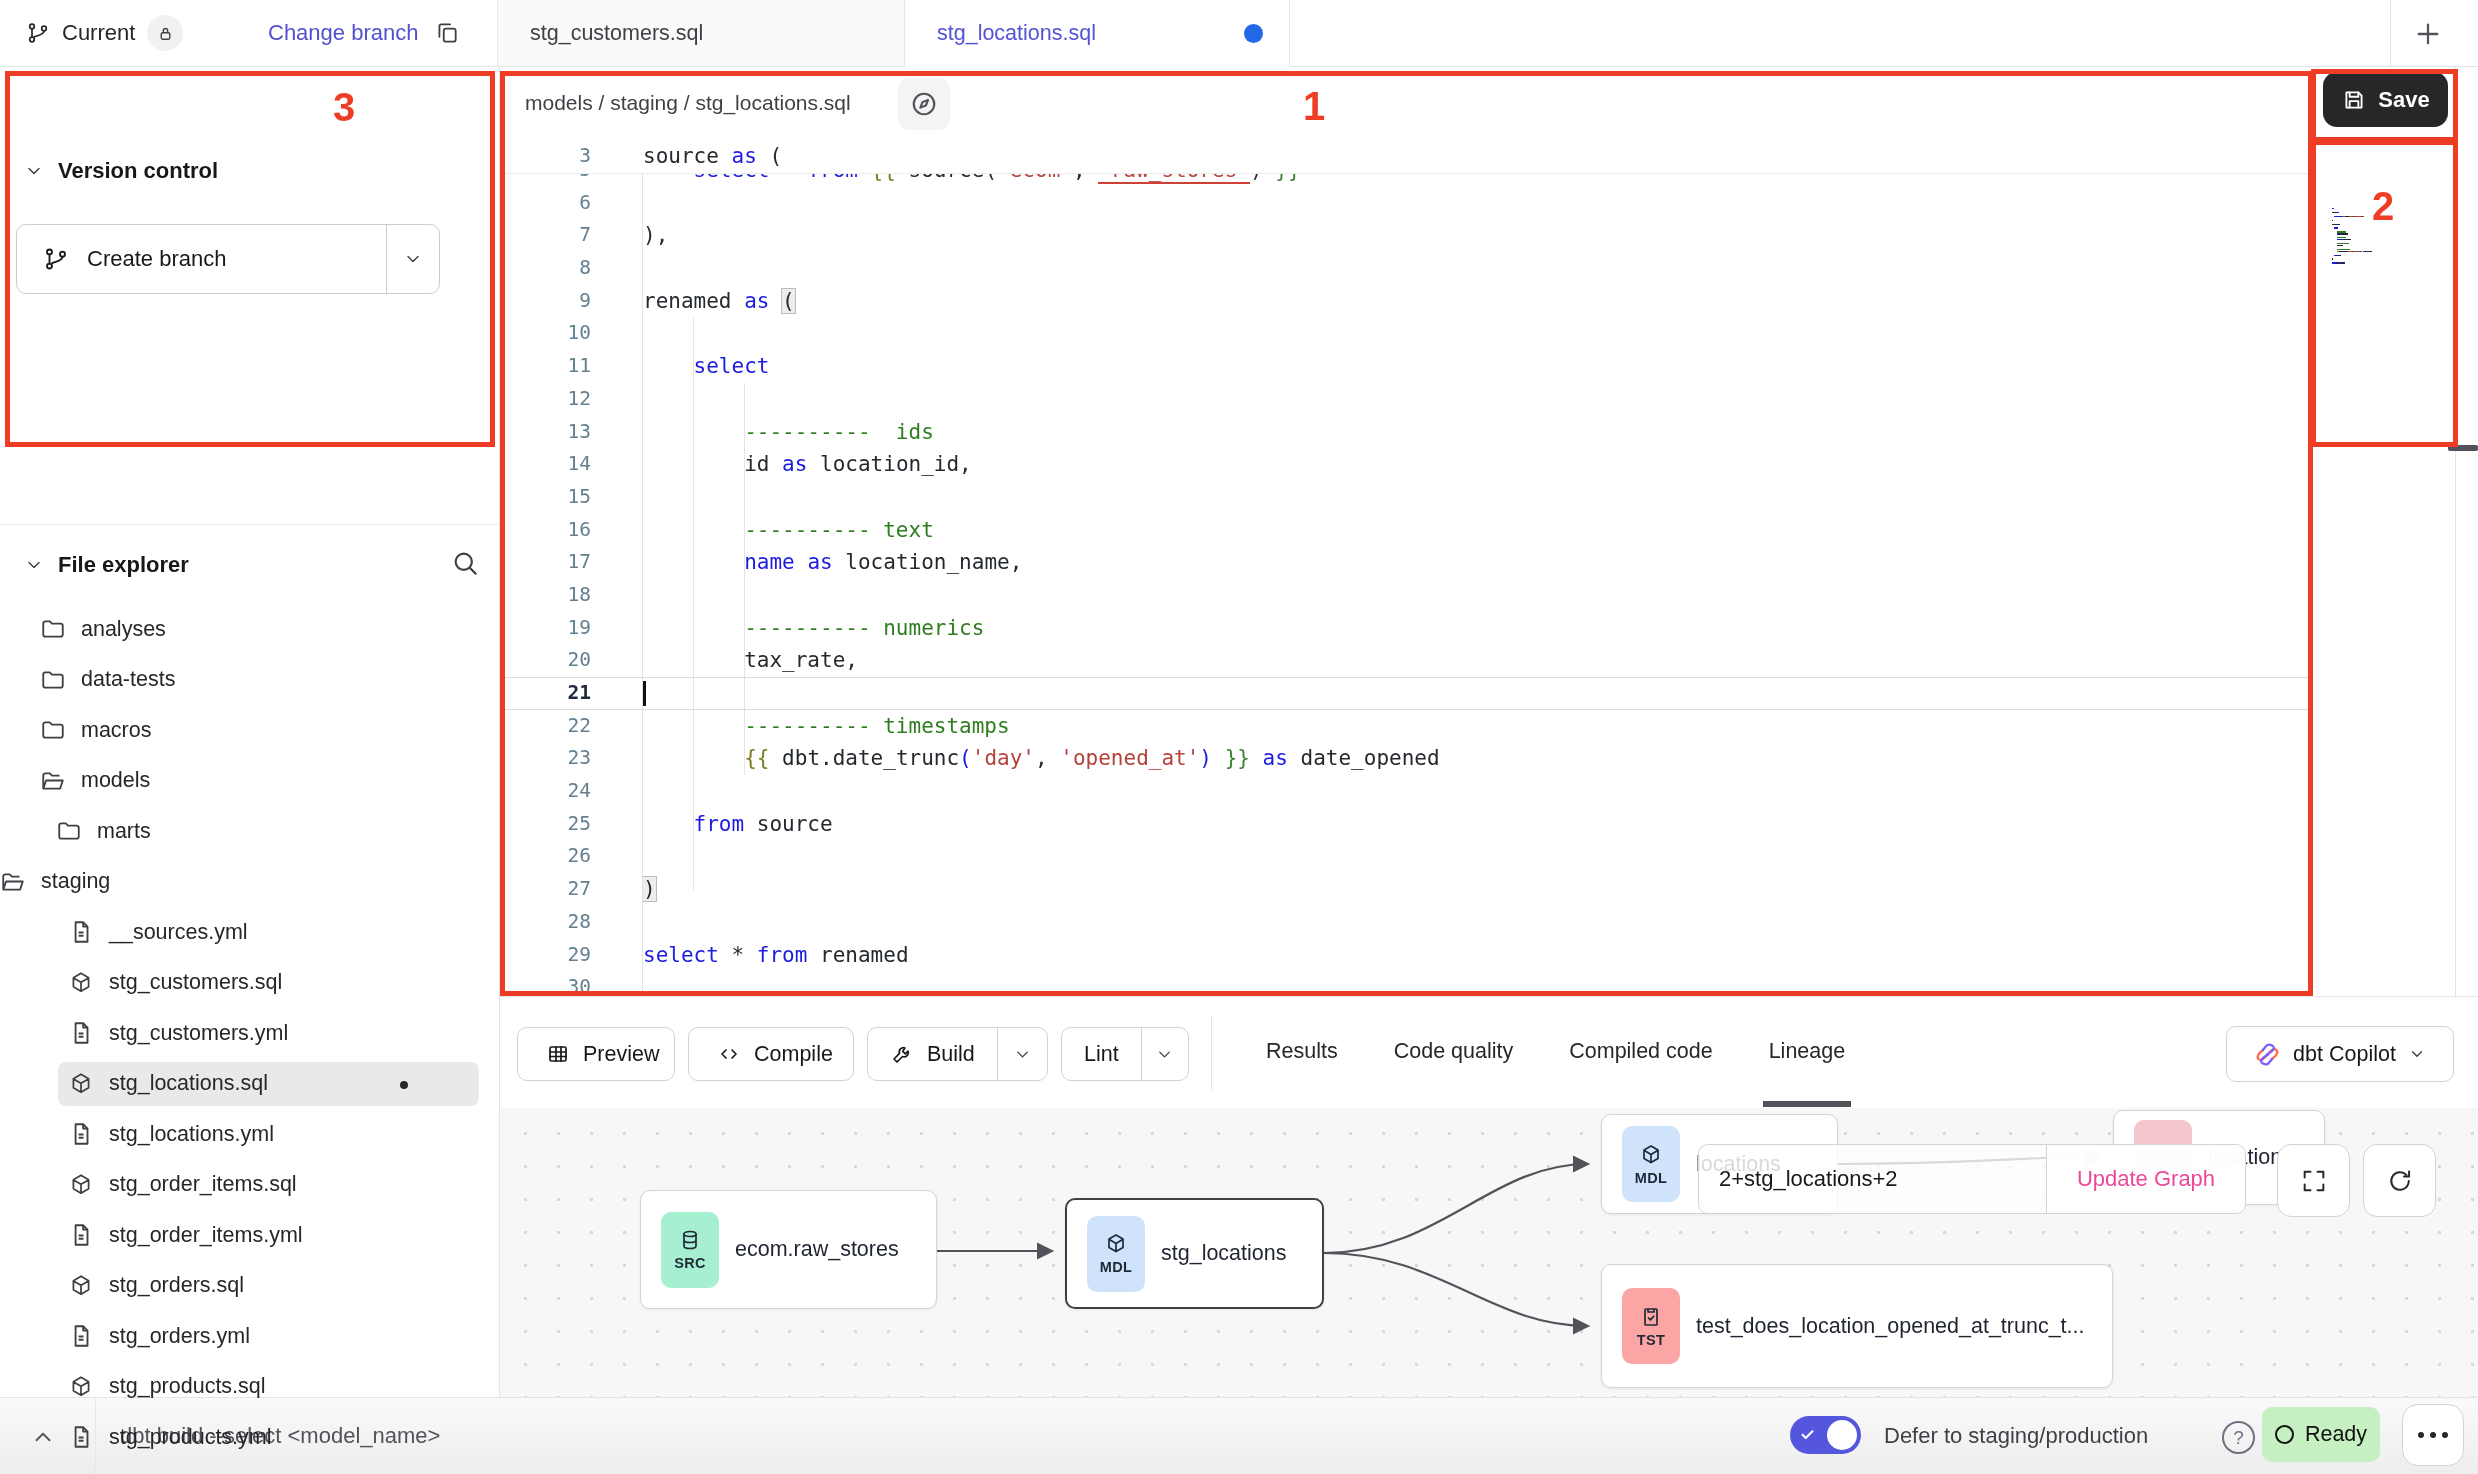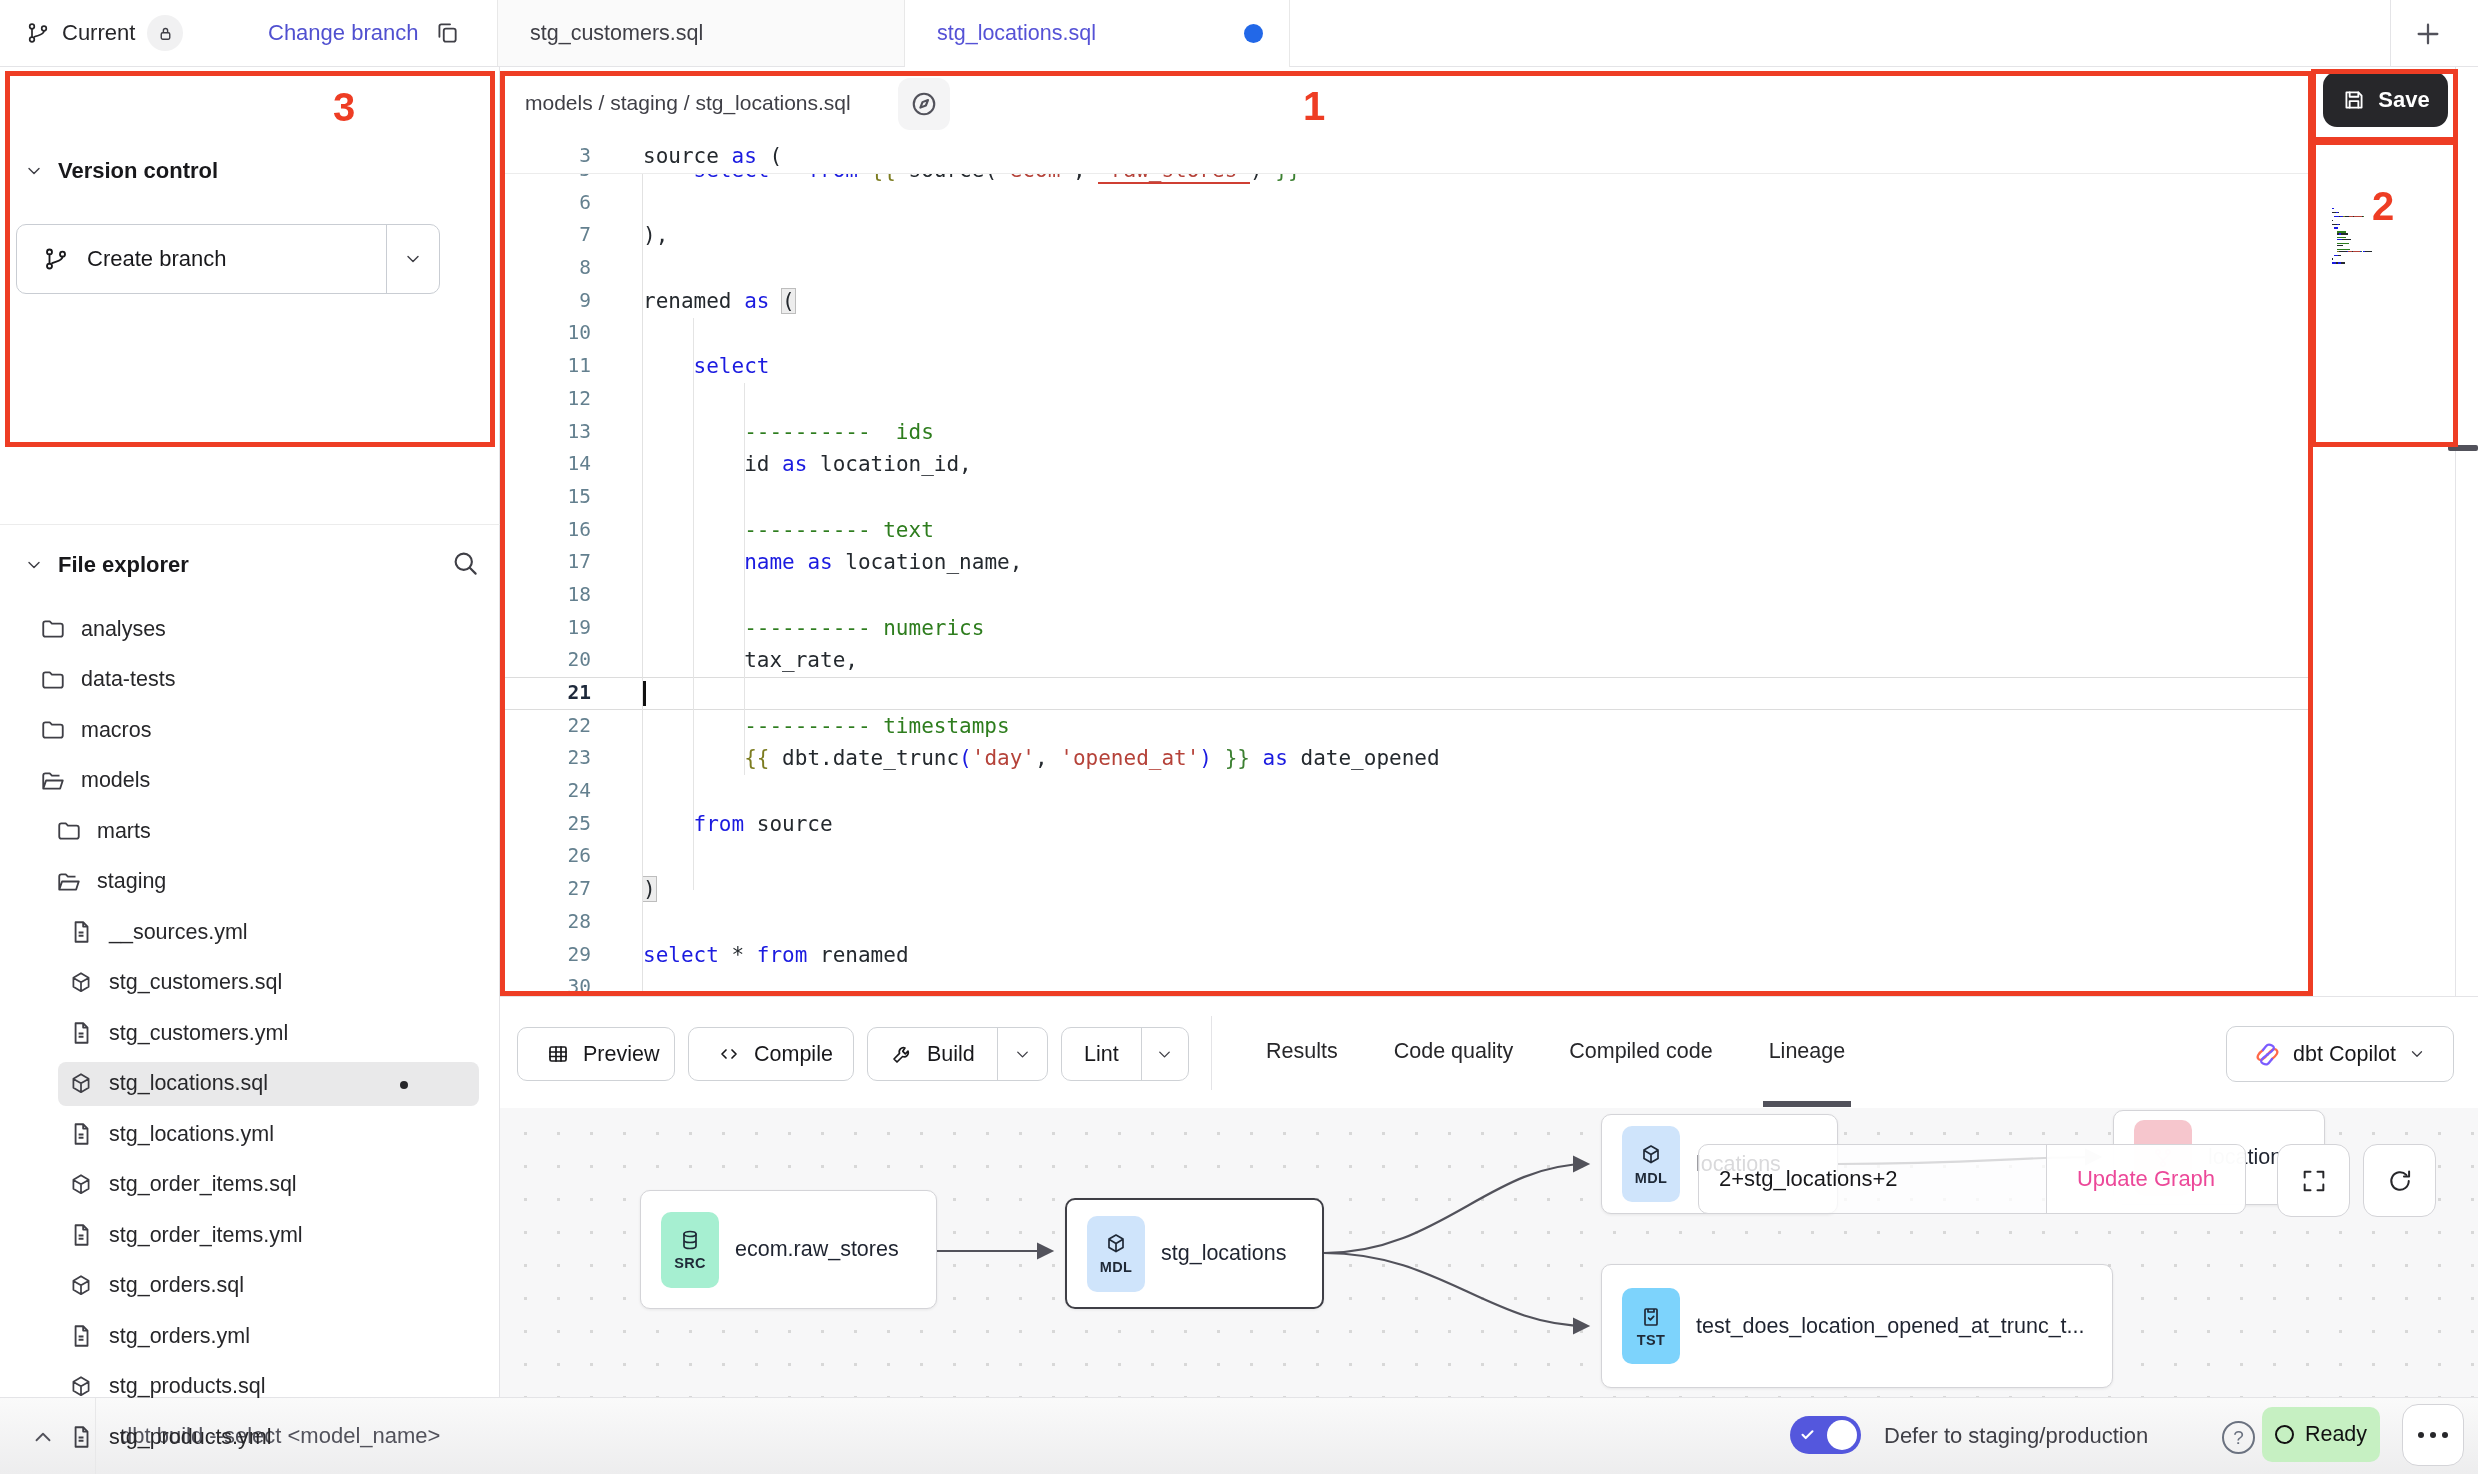--- a/index.html
+++ b/index.html
@@ -96,21 +96,21 @@
   .edges{position:absolute;left:500px;top:1108px;z-index:1;}
   .node{position:absolute;background:#fff;border:1.5px solid #d4d4d8;border-radius:10px;display:flex;align-items:center;gap:16px;padding-left:20px;box-sizing:border-box;box-shadow:0 1px 3px rgba(0,0,0,.07);z-index:2;font-size:21.5px;color:#1f2430;cursor:pointer;}
   .node.sel{border:2.5px solid #3f3f46;}
   .badge{width:58px;height:76px;border-radius:10px;display:flex;flex-direction:column;align-items:center;justify-content:center;gap:3px;color:#1f2937;flex:none;}
   .badge b{font-size:14.5px;font-weight:700;letter-spacing:.3px;}
   .n-src{left:640px;top:1190px;width:297px;height:119px;}
   .n-main{left:1065px;top:1198px;width:259px;height:111px;}
   .n-right{left:1601px;top:1114px;width:237px;height:100px;color:#52525b;}
   .n-hidden{left:2113px;top:1110px;width:212px;height:95px;}
   .n-test{left:1601px;top:1264px;width:512px;height:124px;}
-  .b-src{background:#a6efd1;}.b-mdl{background:#cfe4fb;}.b-tst{background:#7dd3fc;}.b-pink{background:#f6c6cd;color:#d96d7e;}
+  .b-src{background:#a6efd1;}.b-mdl{background:#cfe4fb;}.b-tst{background:#fca5a5;}.b-pink{background:#f6c6cd;color:#d96d7e;}
   .gsel{position:absolute;left:1698px;top:1144px;width:548px;height:70px;border:1.5px solid #d4d4d8;border-radius:10px;background:rgba(255,255,255,.78);display:flex;align-items:stretch;z-index:8;box-sizing:border-box;}
   .gsel-input{flex:1;display:flex;align-items:center;padding-left:20px;font-size:22px;color:#18181b;}
   .gsel-div{width:1.5px;background:#d4d4d8;}
   .gsel-btn{width:198px;display:flex;align-items:center;justify-content:center;font-size:22px;color:#ec4899;background:rgba(255,255,255,.9);border-radius:0 10px 10px 0;cursor:pointer;}
   .gbtn{position:absolute;top:1144px;width:73px;height:73px;background:#fff;border:1.5px solid #d4d4d8;border-radius:14px;display:flex;align-items:center;justify-content:center;color:#27272a;z-index:9;box-sizing:border-box;cursor:pointer;}
   .g-fs{left:2277px;}
   .g-rf{left:2363px;}
 
   
   .statusbar{position:absolute;left:0;top:1397px;width:2478px;height:77px;border-top:1px solid #e4e4e7;background:linear-gradient(#fafafa,#ededee);box-sizing:border-box;}
@@ -250,21 +250,21 @@
           <span class="fx-lbl">models</span>
         </div>
         <div class="fx-row" style="padding-left: 56px;">
           <span class="fx-ic">
             <svg width="26" height="26" viewBox="0 0 24 24" fill="none" stroke="currentColor" stroke-width="1.7" stroke-linejoin="round">
               <path d="M3 7a2 2 0 0 1 2-2h4l2 2h8a2 2 0 0 1 2 2v8a2 2 0 0 1-2 2H5a2 2 0 0 1-2-2z"></path>
             </svg>
           </span>
           <span class="fx-lbl">marts</span>
         </div>
-        <div class="fx-row" style="padding-left: 56px;">
+        <div class="fx-row" style="">
           <span class="fx-ic">
             <svg width="26" height="26" viewBox="0 0 24 24" fill="none" stroke="currentColor" stroke-width="1.7" stroke-linejoin="round">
               <path d="M3 19V7a2 2 0 0 1 2-2h4l2 2h7M3 19l2.6-7.5H21L18.6 19z"></path>
             </svg>
           </span>
           <span class="fx-lbl">staging</span>
         </div>
         <div class="fx-row" style="padding-left: 68px;">
           <span class="fx-ic">
             <svg width="26" height="26" viewBox="0 0 24 24" fill="none" stroke="currentColor" stroke-width="1.7" stroke-linejoin="round">

